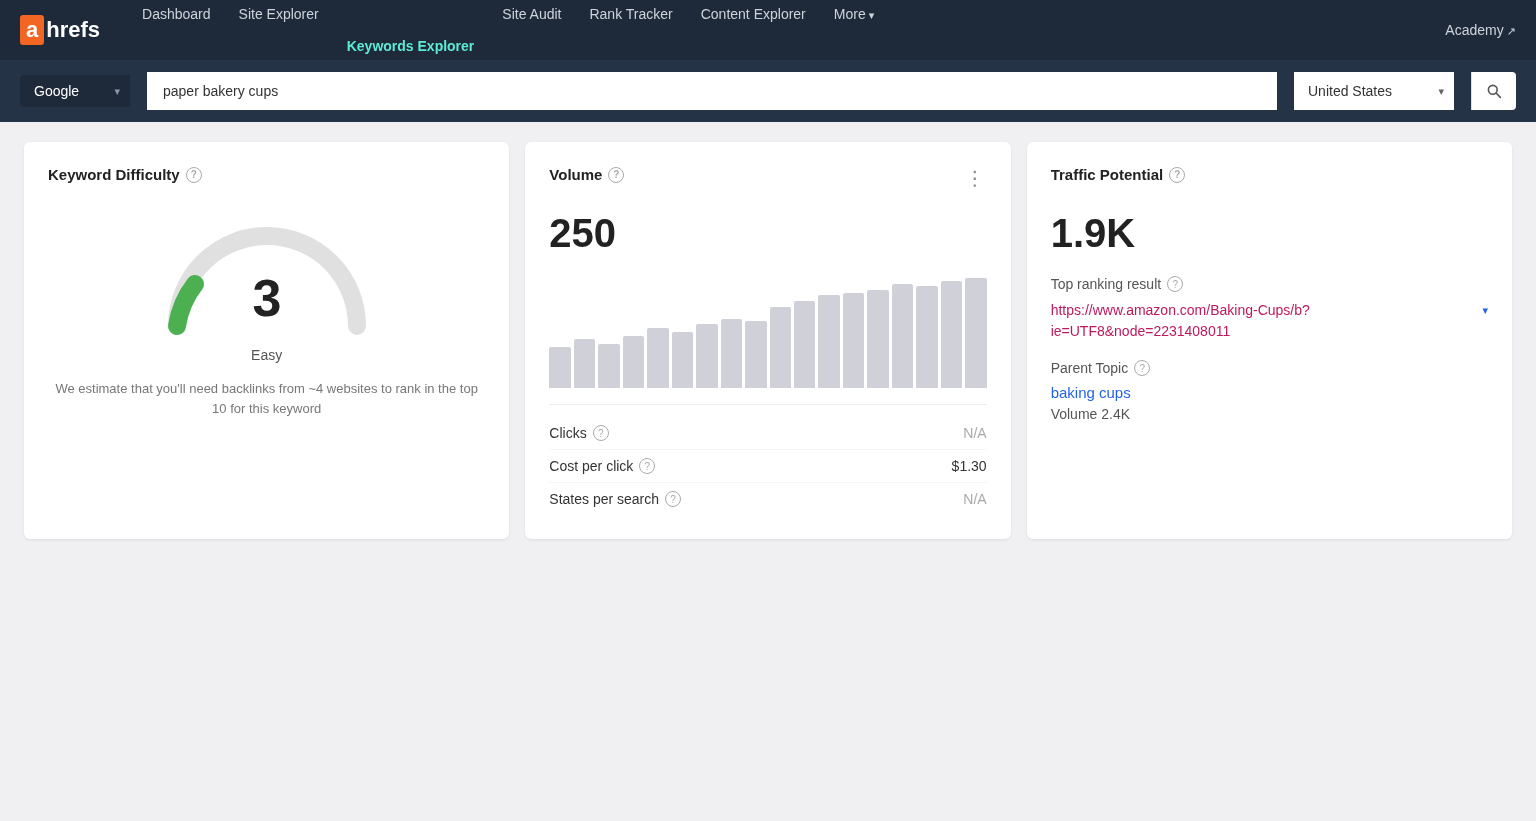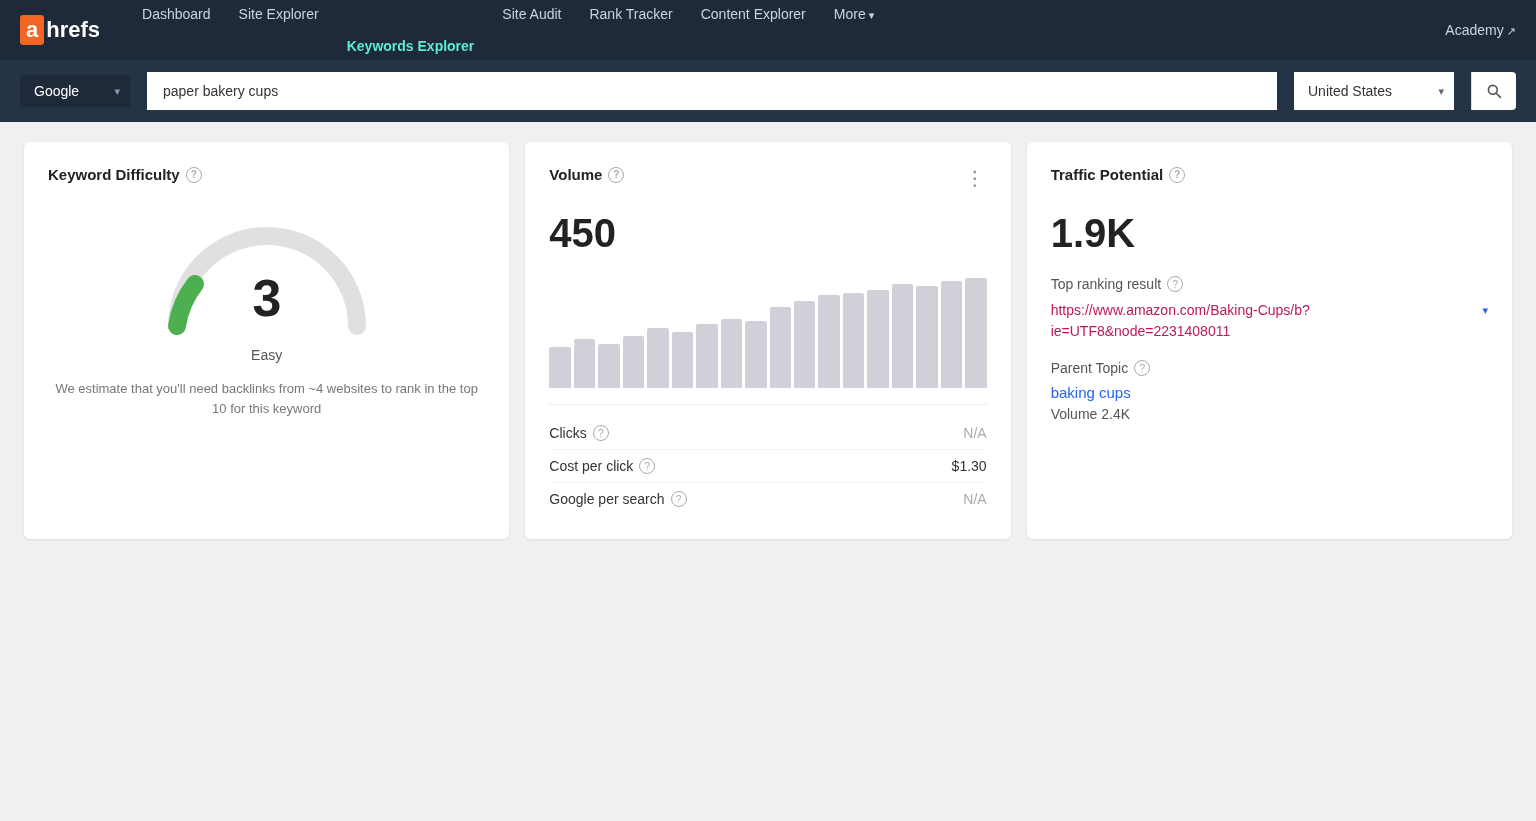--- a/index.html
+++ b/index.html
@@ -422,21 +422,21 @@
     </div>
 
     <div class="card">
       <div class="volume-header">
         <div class="card-title">
           <span>Volume</span>
           <span class="help-icon">?</span>
         </div>
         <button class="volume-more-btn">⋮</button>
       </div>
-      <div class="volume-number">450</div>
+      <div class="volume-number">250</div>
 
       <div class="volume-chart" id="volume-chart">
           <div class="chart-bar" style="height: 41px;"></div>
           <div class="chart-bar" style="height: 49px;"></div>
           <div class="chart-bar" style="height: 44px;"></div>
           <div class="chart-bar" style="height: 52px;"></div>
           <div class="chart-bar" style="height: 60px;"></div>
           <div class="chart-bar" style="height: 56px;"></div>
           <div class="chart-bar" style="height: 64px;"></div>
           <div class="chart-bar" style="height: 69px;"></div>
@@ -462,21 +462,21 @@
         </div>
         <div class="volume-stat-row">
           <span class="stat-label">
             <span>Cost per click</span>
             <span class="help-icon">?</span>
           </span>
           <span class="stat-value has-value">$1.30</span>
         </div>
         <div class="volume-stat-row">
           <span class="stat-label">
-            <span>Google per search</span>
+            <span>States per search</span>
             <span class="help-icon">?</span>
           </span>
           <span class="stat-value">N/A</span>
         </div>
       </div>
     </div>
 
     <div class="card">
       <div class="card-title">
         <span>Traffic Potential</span>

